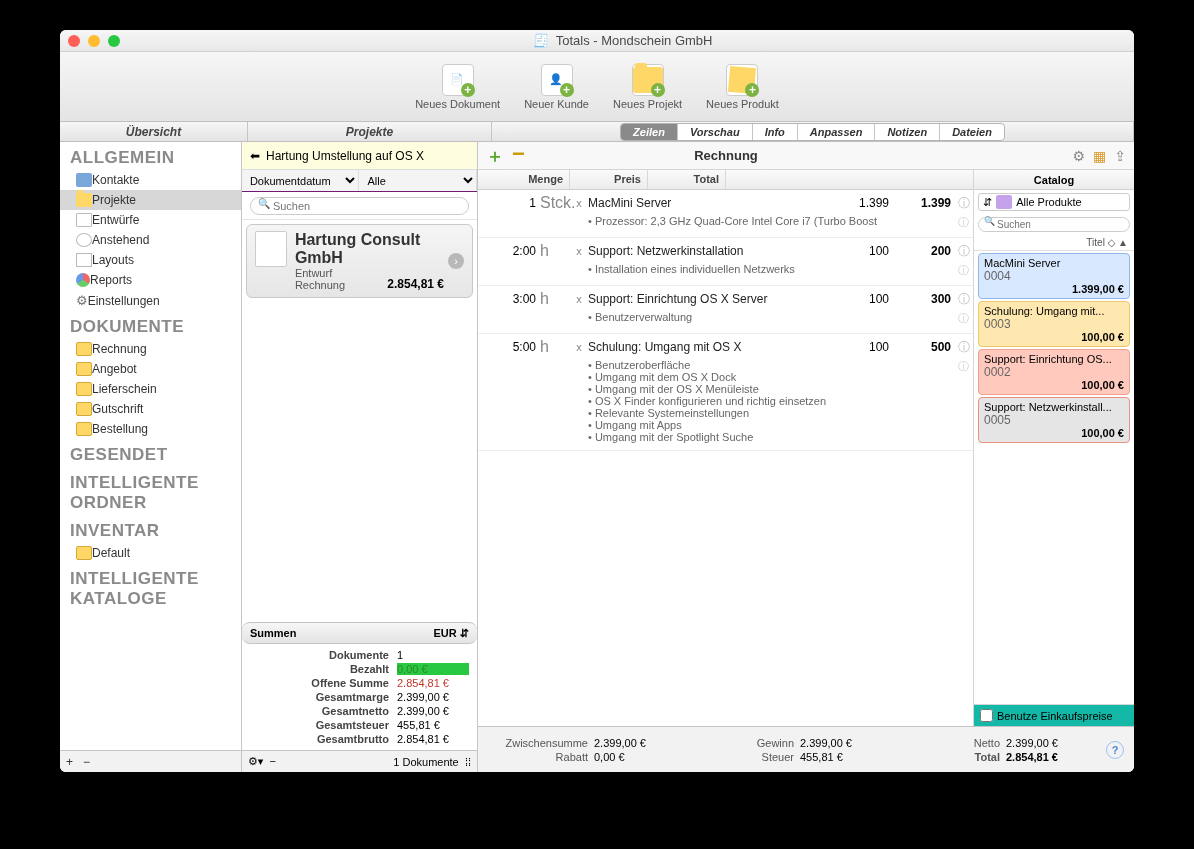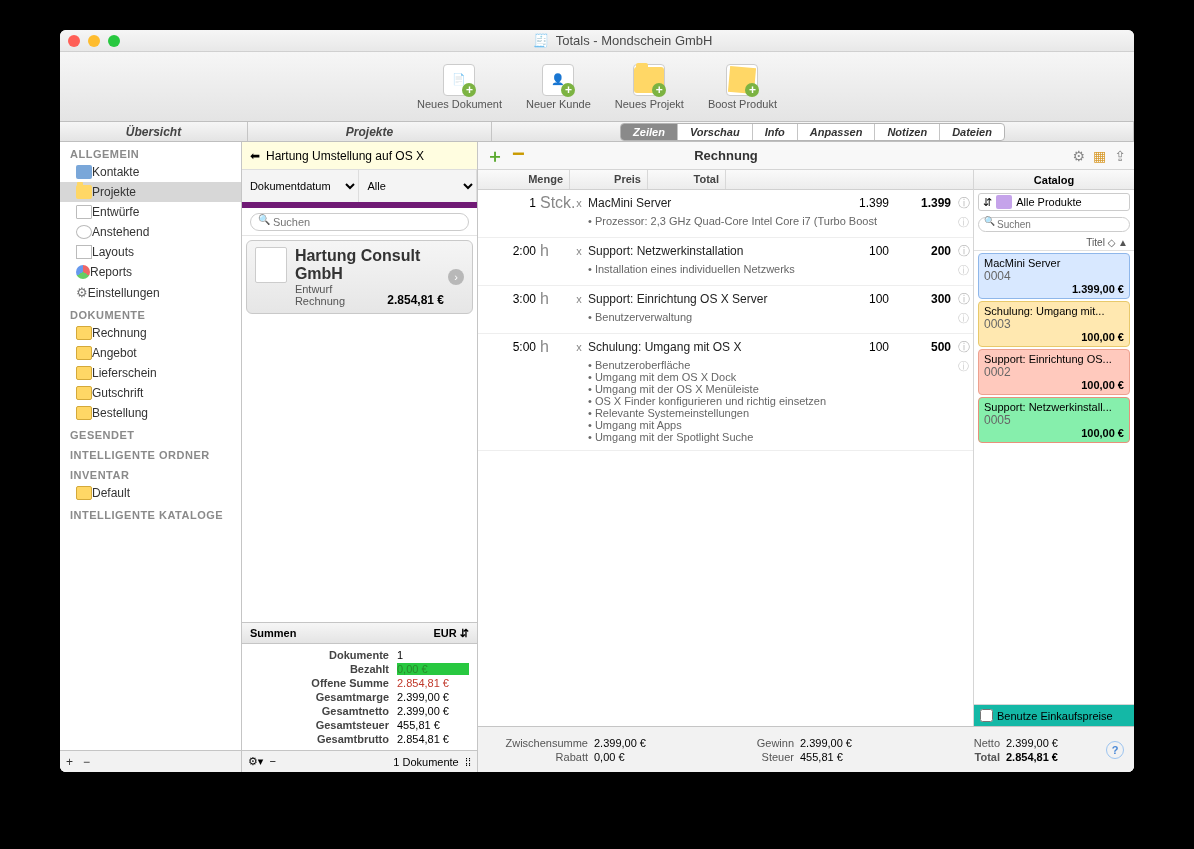--- a/index.html
+++ b/index.html
@@ -23,52 +23,52 @@
 .col-sidebar { width: 188px; }
 .col-projects { width: 244px; }
 .col-main { flex:1; display:flex; align-items:center; justify-content:center;}
 .seg { display:flex; background:#fff; border:1px solid #b5b5b5; border-radius:4px; overflow:hidden; height:18px;}
 .seg span { padding:0 12px; font-size:11px; color:#333; border-right:1px solid #c5c5c5; display:flex; align-items:center; cursor:pointer;}
 .seg span:last-child { border-right:none; }
 .seg .active { background:#8a8a8a; color:#fff; }
 
 .body { flex:1; display:flex; overflow:hidden; }
 .sidebar { width:188px; background:#fff; border-right:1px solid #c5c5c5; overflow-y:auto; font-size:12px; color:#333; display:flex; flex-direction:column;}
-.side-section { padding:6px 10px 2px; font-size:11px; font-weight:bold; color:#8a8a8a; letter-spacing:.5px;}
+.side-section { padding:6px 10px 2px; font-size:17px; font-weight:bold; color:#8a8a8a; letter-spacing:.5px;}
 .side-item { padding:3px 10px 3px 16px; display:flex; align-items:center; cursor:pointer;}
 .side-item.selected { background:#d7d7d7; }
 .ic-sm { width:16px; height:14px; display:inline-block; }
 .ic-contacts{background:#7aa7d9;border-radius:2px;}
 .ic-folder{background:#ffd766;border-radius:2px; position:relative;}
 .ic-folder::before{content:"";position:absolute;top:-3px;left:1px;width:6px;height:4px;background:#ffd766;border-radius:1px 1px 0 0;}
 .ic-doc{background:#fff;border:1px solid #bbb;border-radius:1px;}
 .ic-clock{background:#fff;border:1px solid #bbb;border-radius:50%;}
 .ic-layout{background:#fff;border:1px solid #bbb;}
 .ic-report{width:14px;height:14px;border-radius:50%;background:conic-gradient(#e66 0 120deg,#6c6 120deg 240deg,#69e 240deg 360deg);}
 .ic-gear{font-size:13px;color:#777;}
 .ic-boxes{background:#ffd766;border:1px solid #d4a93a;border-radius:2px;}
 
 .side-footer{height:22px;border-top:1px solid #c5c5c5;display:flex;align-items:center;padding:0 6px;gap:10px;background:#f2f2f2;}
 
 .projects-col { width:244px; background:#fff; border-right:1px solid #c5c5c5; display:flex; flex-direction:column;}
 .proj-head { height:28px; background:#fffde0; border-bottom:1px solid #ddd; display:flex; align-items:center; padding:0 8px; font-size:12px; gap:6px;}
-.proj-filters { height:38px; display:flex; border-bottom:6px solid #701a75;}
+.proj-filters { height:22px; display:flex; border-bottom:1px solid #701a75;}
 .proj-filters select { flex:1; font-size:11px; border:none; background:#f4f4f4; border-right:1px solid #ddd; padding:0 4px;}
 .proj-search { padding:4px 8px; border-bottom:1px solid #e5e5e5;}
 .proj-search input { width:100%; border:1px solid #ccc; border-radius:10px; padding:2px 8px 2px 22px; font-size:11px; background:#fff;}
 .proj-search { position:relative; }
 .proj-search::before { content:"🔍"; position:absolute; left:16px; top:6px; font-size:10px; color:#999;}
 .proj-list { flex:1; overflow:auto; padding:4px;}
 .proj-card { background:linear-gradient(#f5f5f5,#e6e6e6); border:1px solid #c9c9c9; border-radius:6px; padding:6px 8px; display:flex; gap:8px; position:relative;}
 .proj-card .docic { width:32px; height:36px; background:#fff; border:1px solid #ccc; border-radius:2px;}
 .proj-card .info { flex:1; font-size:11px; color:#555;}
 .proj-card .info .t1{font-size:16px;color:#333;font-weight:600;}
 .proj-card .amt { position:absolute; right:28px; bottom:6px; font-weight:bold; font-size:12px;}
 .proj-card .go { position:absolute; right:8px; top:50%; transform:translateY(-50%); width:16px; height:16px; background:#b8b8b8; border-radius:50%; color:#fff; font-size:11px; text-align:center; line-height:16px;}
-.proj-sum-head { height:22px; background:linear-gradient(#f6f6f6,#e4e4e4); border-top:1px solid #c5c5c5; border-bottom:1px solid #c5c5c5; display:flex; align-items:center; justify-content:space-between; padding:0 8px; font-size:11px; font-weight:bold;}
+.proj-sum-head { height:22px; background:linear-gradient(#f6f6f6,#e4e4e4); border-top:1px solid #c5c5c5; border-bottom:1px solid #c5c5c5; display:flex; align-items:center; justify-content:space-between; padding:0 8px; font-size:11px; font-weight:bold;border-radius:8px;}
 .proj-sum { padding:4px 8px; font-size:11px; }
 .proj-sum .row { display:flex; justify-content:flex-end; gap:8px; padding:1px 0;}
 .proj-sum .row .lbl { text-align:right; font-weight:bold; color:#444;}
 .proj-sum .row .val { min-width:72px; text-align:left;}
 .proj-sum .green{color:#2a8a2a;} .proj-sum .redv{color:#c0392b;}
 .proj-foot { height:22px; border-top:1px solid #c5c5c5; background:#f2f2f2; display:flex; align-items:center; padding:0 6px; gap:10px; font-size:11px; justify-content:space-between;}
 
 .main { flex:1; display:flex; flex-direction:column; background:#fff;}
 .main-top { height:28px; border-bottom:1px solid #d5d5d5; display:flex; align-items:center; padding:0 8px; gap:8px; position:relative; background:#f8f8f8;}
 .main-top .plusm{color:#5aa82e;font-size:18px;font-weight:bold;cursor:pointer;}
@@ -105,21 +105,21 @@
 .cat-filter .srch::before{content:"🔍";position:absolute;left:6px;top:2px;font-size:9px;color:#999;}
 .cat-sort { font-size:10px; text-align:right; padding:2px 6px; color:#555; border-bottom:1px solid #e0e0e0;}
 .cat-items { flex:1; overflow:auto;}
 .cat-it { border:1px solid; border-radius:4px; margin:2px 4px; padding:3px 5px; font-size:11px;}
 .cat-it .t{white-space:nowrap;overflow:hidden;text-overflow:ellipsis;}
 .cat-it .id{font-size:12px;color:#666;}
 .cat-it .pr{text-align:right;font-weight:bold;}
 .cat-blue{background:#d8e8ff;border-color:#8fb7ea;}
 .cat-yellow{background:#ffe8b0;border-color:#e8c96b;}
 .cat-red1{background:#ffc9bd;border-color:#eda18f;}
-.cat-red2{background:#86efac;border-color:#e8917b;}
+.cat-red2{background:#e5e5e5;border-color:#e8917b;}
 .cat-foot { padding:4px 6px; border-top:1px solid #d5d5d5; font-size:11px; display:flex; align-items:center; gap:4px; background:#14b8a6;}
 
 .footer { height:46px; border-top:1px solid #c5c5c5; background:#f2f2f2; display:flex; align-items:center; padding:4px 10px; font-size:11px; gap:30px; justify-content:flex-end;}
 .footer .grp{display:flex;flex-direction:column;gap:2px;}
 .footer .grp .r{display:flex;gap:6px;}
 .footer .grp .lbl{text-align:right;min-width:100px;color:#555;}
 .footer .grp .val{min-width:70px;text-align:left;}
 .footer .bold{font-weight:bold;}
 .footer .help{width:18px;height:18px;border:1px solid #9cc4f0;border-radius:50%;color:#4a88d6;text-align:center;line-height:16px;font-weight:bold;margin-left:auto;}
 </style>
@@ -159,21 +159,21 @@
           <div class="folder-big"></div>
           <div class="plus">+</div>
         </div>
         <span>Neues Projekt</span>
       </div>
     <div class="tbtn">
         <div class="ic">
           <div class="cube"></div>
           <div class="plus">+</div>
         </div>
-        <span>Boost Produkt</span>
+        <span>Neues Produkt</span>
       </div>
   </div>
 
   <div class="columns-header">
     <div class="col col-sidebar">Übersicht</div>
     <div class="col col-projects">Projekte</div>
     <div class="col col-main">
       <div class="seg">
         <span class="active">Zeilen</span>
         <span>Vorschau</span>

